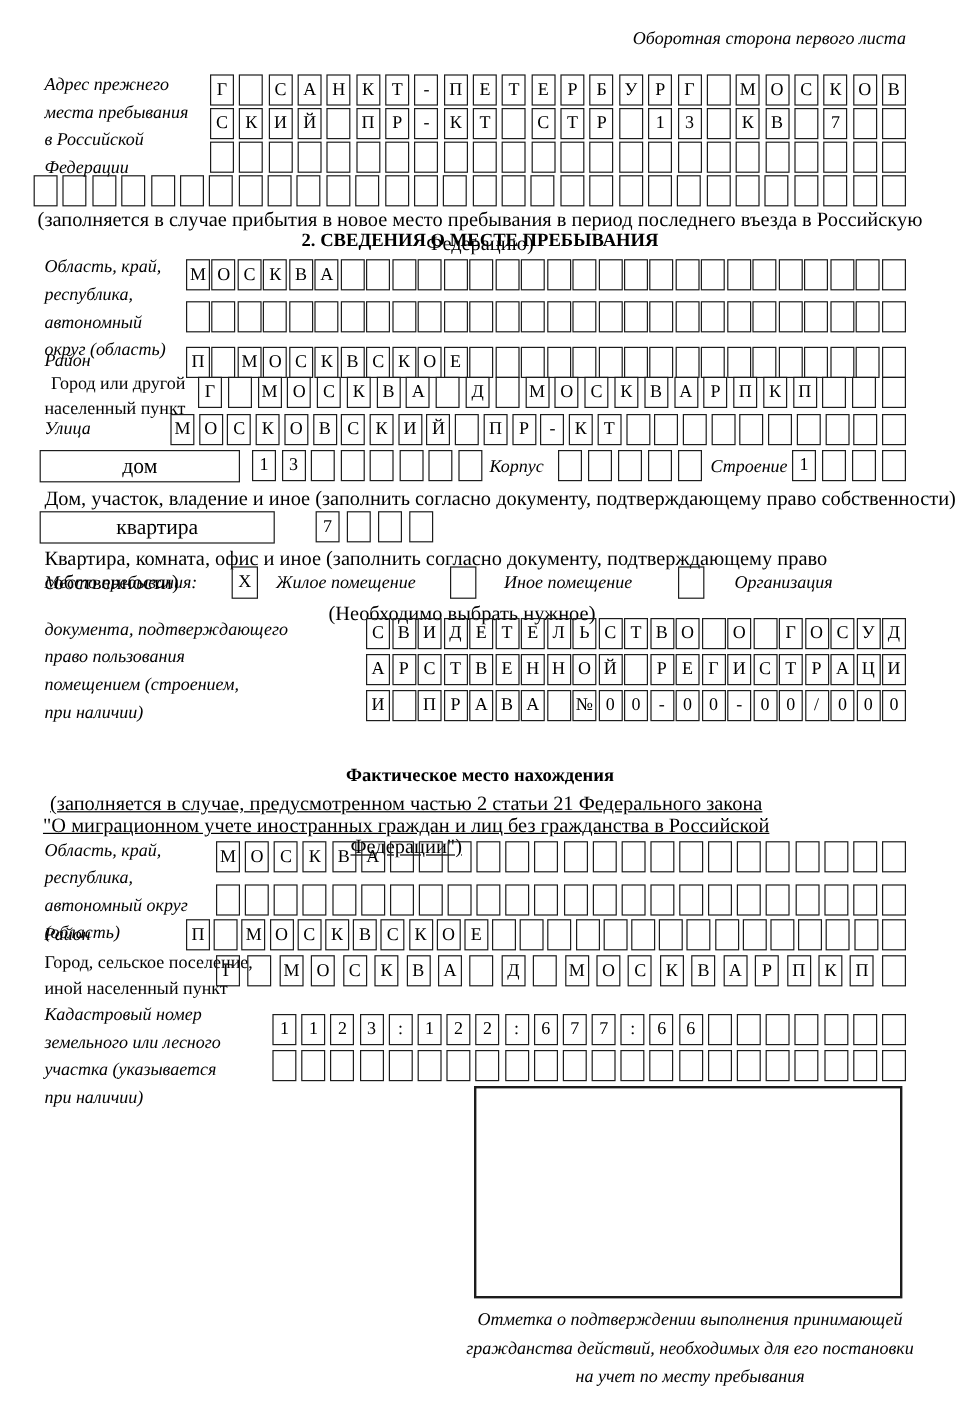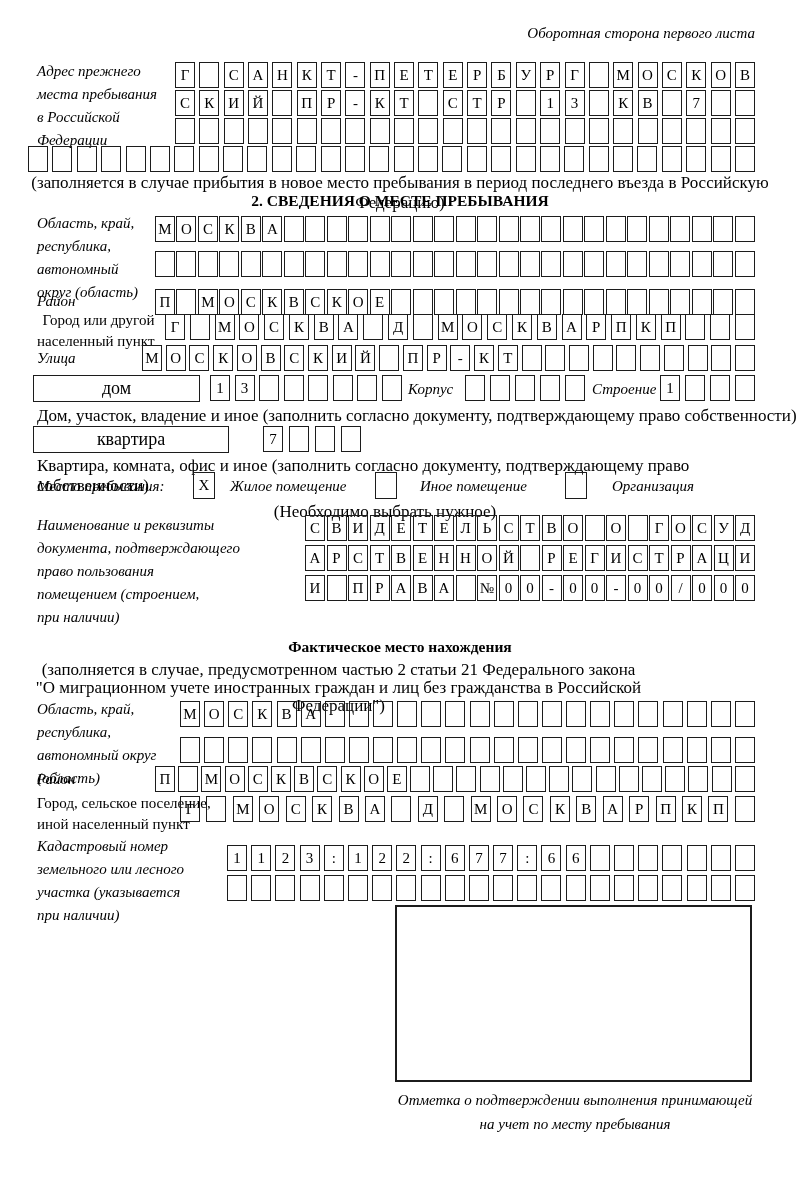--- a/index.html
+++ b/index.html
@@ -357,21 +357,20 @@
 <div class="abs lbl" style="left:37px; top:475px;">Место пребывания:</div>
 <div class="abs chk" style="left:193px; top:472px;">X</div>
 <div class="abs lbl" style="left:230px; top:475px;">Жилое помещение</div>
 <div class="abs chk" style="left:375px; top:472px;"></div>
 <div class="abs lbl" style="left:420px; top:475px;">Иное помещение</div>
 <div class="abs chk" style="left:565px; top:472px;"></div>
 <div class="abs lbl" style="left:612px; top:475px;">Организация</div>
 <div class="abs hint center" style="left:120px; top:502px; width:530px;">(Необходимо выбрать нужное)</div>
 
 <div class="abs lbl" style="left:37px; top:514px;">
-    <div>Наименование и реквизиты</div>
     <div>документа, подтверждающего</div>
     <div>право пользования</div>
     <div>помещением (строением,</div>
     <div>при наличии)</div>
   </div>
 <div class="abs cells" style="left:305px; top:515px; width:450px;">
     <span class="cell">С</span>
     <span class="cell">В</span>
     <span class="cell">И</span>
     <span class="cell">Д</span>
@@ -434,21 +433,21 @@
     <span class="cell">-</span>
     <span class="cell">0</span>
     <span class="cell">0</span>
     <span class="cell">/</span>
     <span class="cell">0</span>
     <span class="cell">0</span>
     <span class="cell">0</span>
   </div>
 
 <div class="abs title center" style="left:0; top:638px; width:800px;">Фактическое место нахождения</div>
-<div class="abs hint center" style="left:0; top:661px; width:677px; line-height:18px;">
+<div class="abs hint center" style="left:0; top:661px; width:677px; line-height:18px;text-decoration:underline;">
     <div>(заполняется в случае, предусмотренном частью 2 статьи 21 Федерального закона</div>
     <div>"О миграционном учете иностранных граждан и лиц без гражданства в Российской Федерации")</div>
   </div>
 
 <div class="abs lbl" style="left:37px; top:698px;">
     <div>Область, край,</div>
     <div>республика,</div>
     <div>автономный округ</div>
     <div>(область)</div>
   </div>
@@ -615,14 +614,15 @@
     <span class="cell"></span>
     <span class="cell"></span>
     <span class="cell"></span>
     <span class="cell"></span>
     <span class="cell"></span>
   </div>
 
 <div class="abs stamp-rect" style="left:395px; top:905px; width:357px; height:177px;"></div>
 <div class="abs lbl center" style="left:360px; top:1088px; width:430px; line-height:24px;">
     <div>Отметка о подтверждении выполнения принимающей</div>
+    <div>гражданства действий, необходимых для его постановки</div>
     <div>на учет по месту пребывания</div>
   </div>
 
 </body></html>

